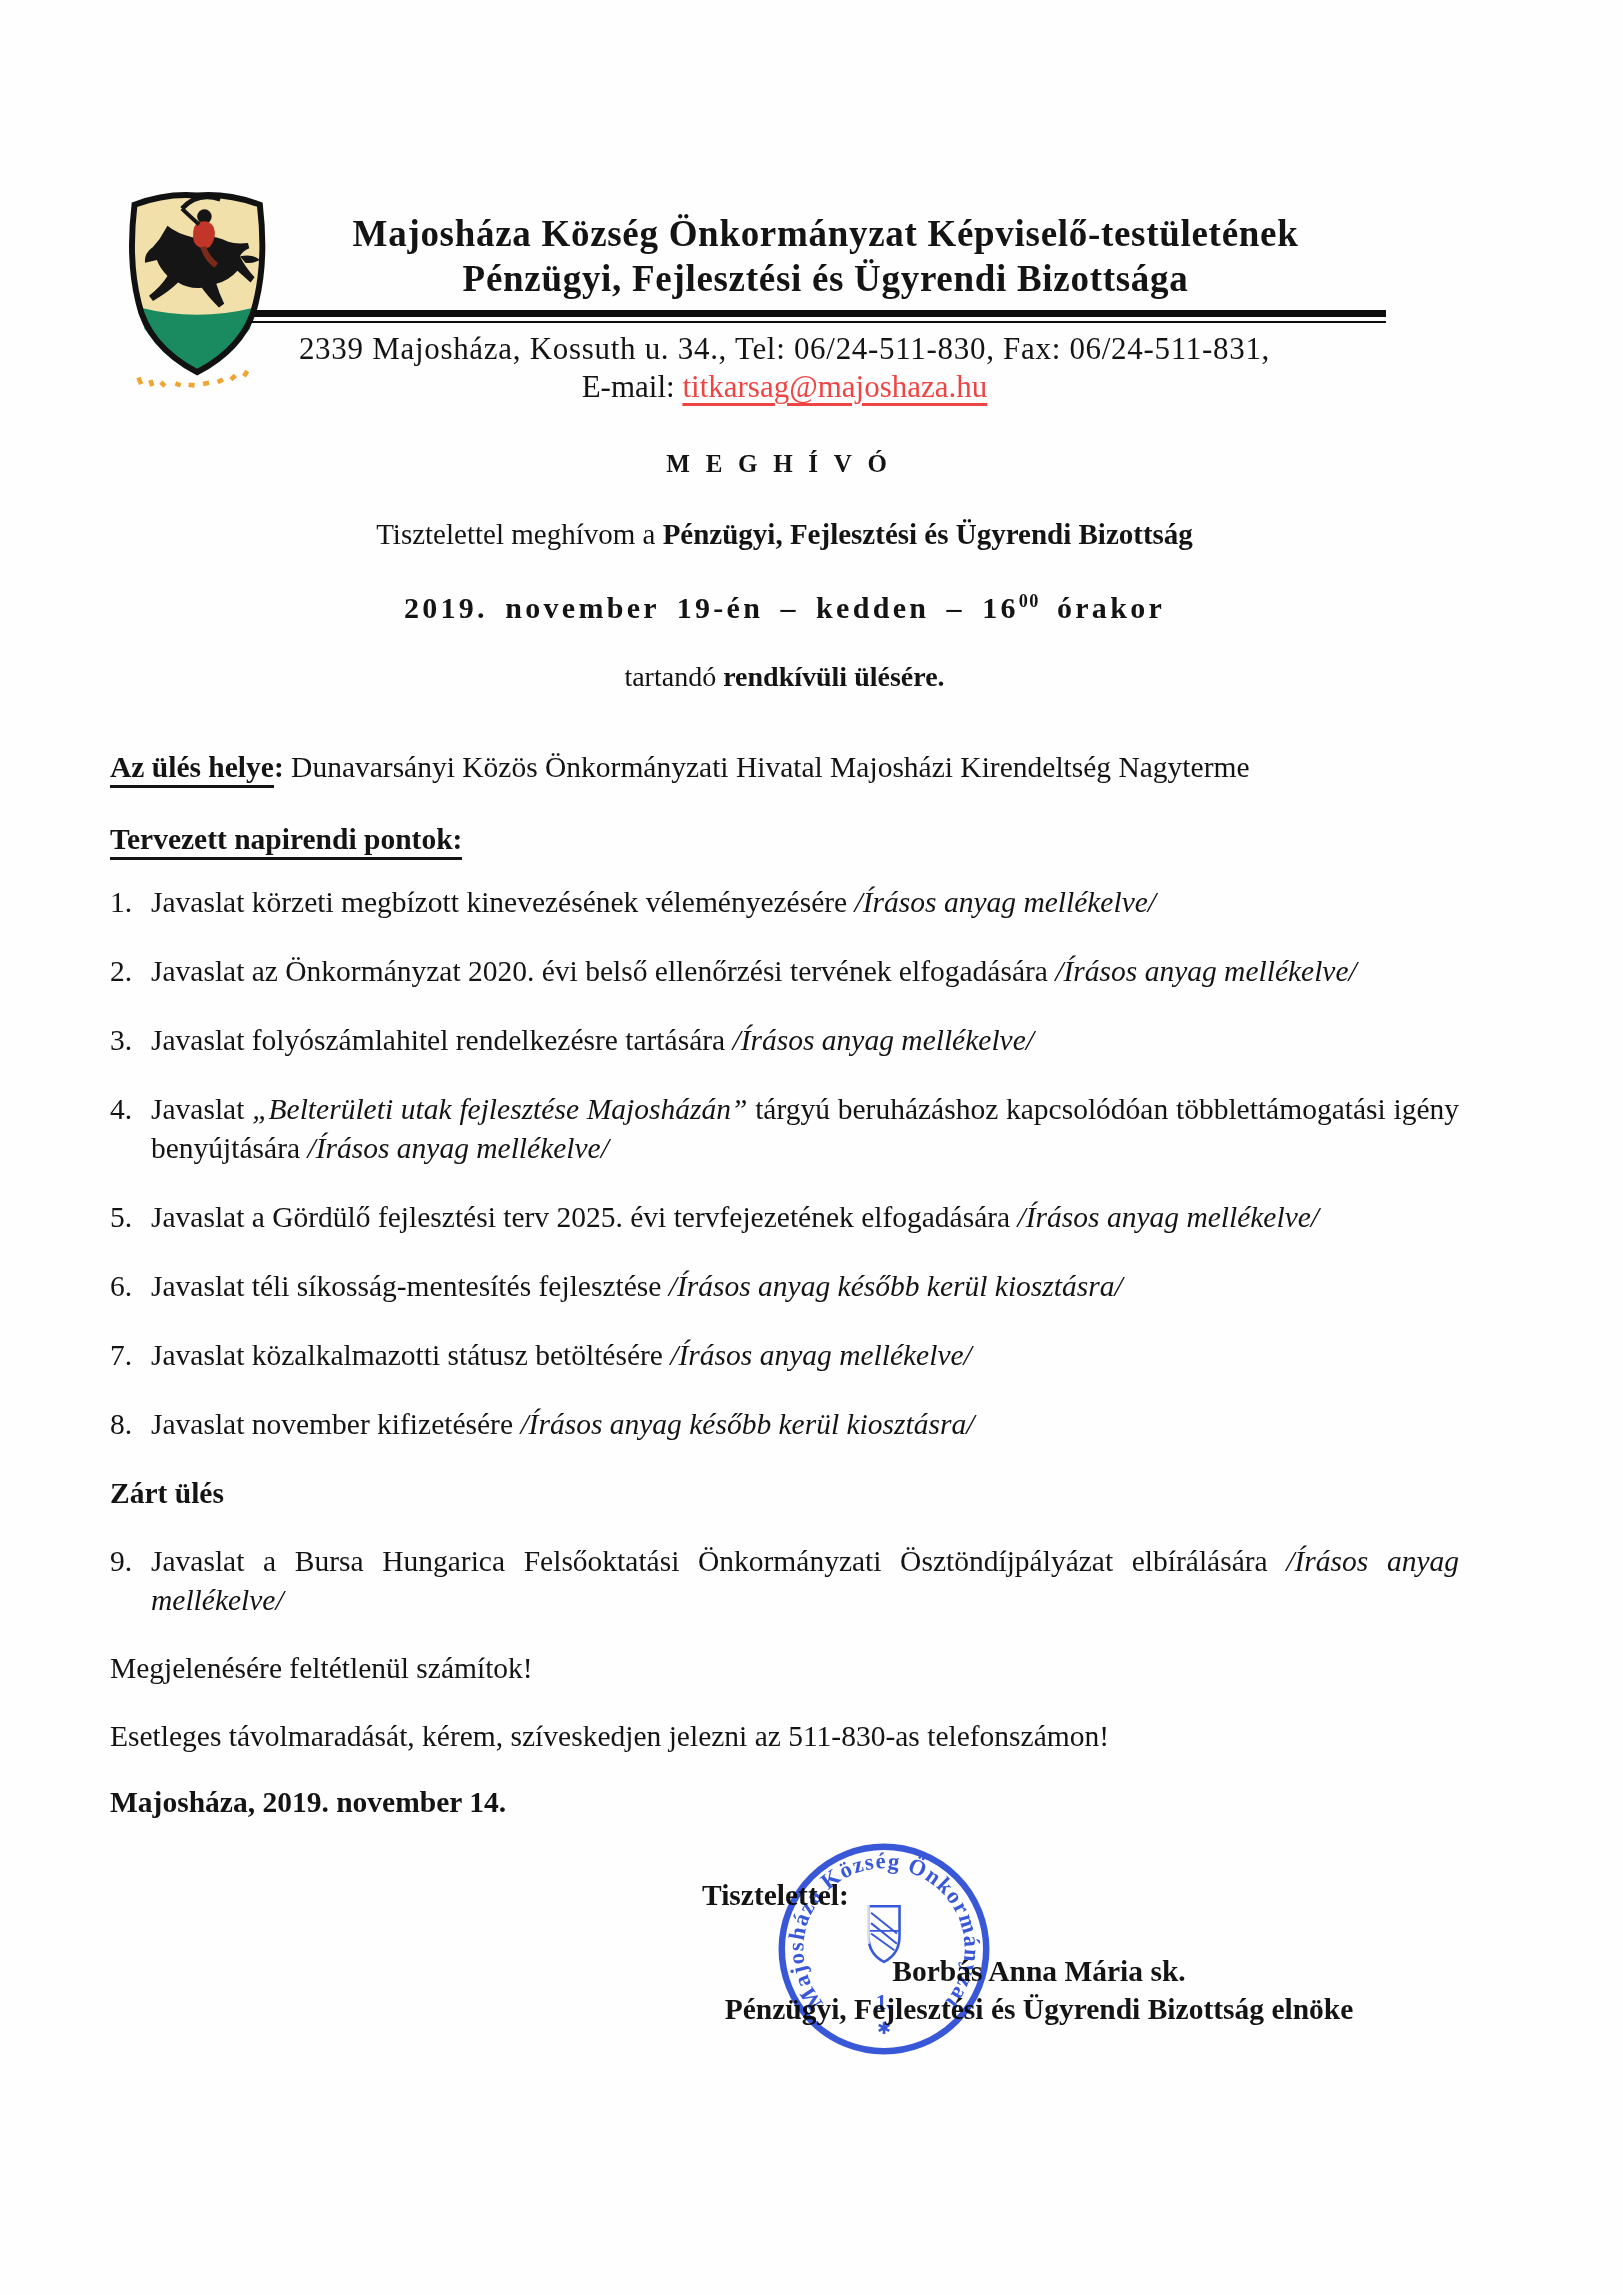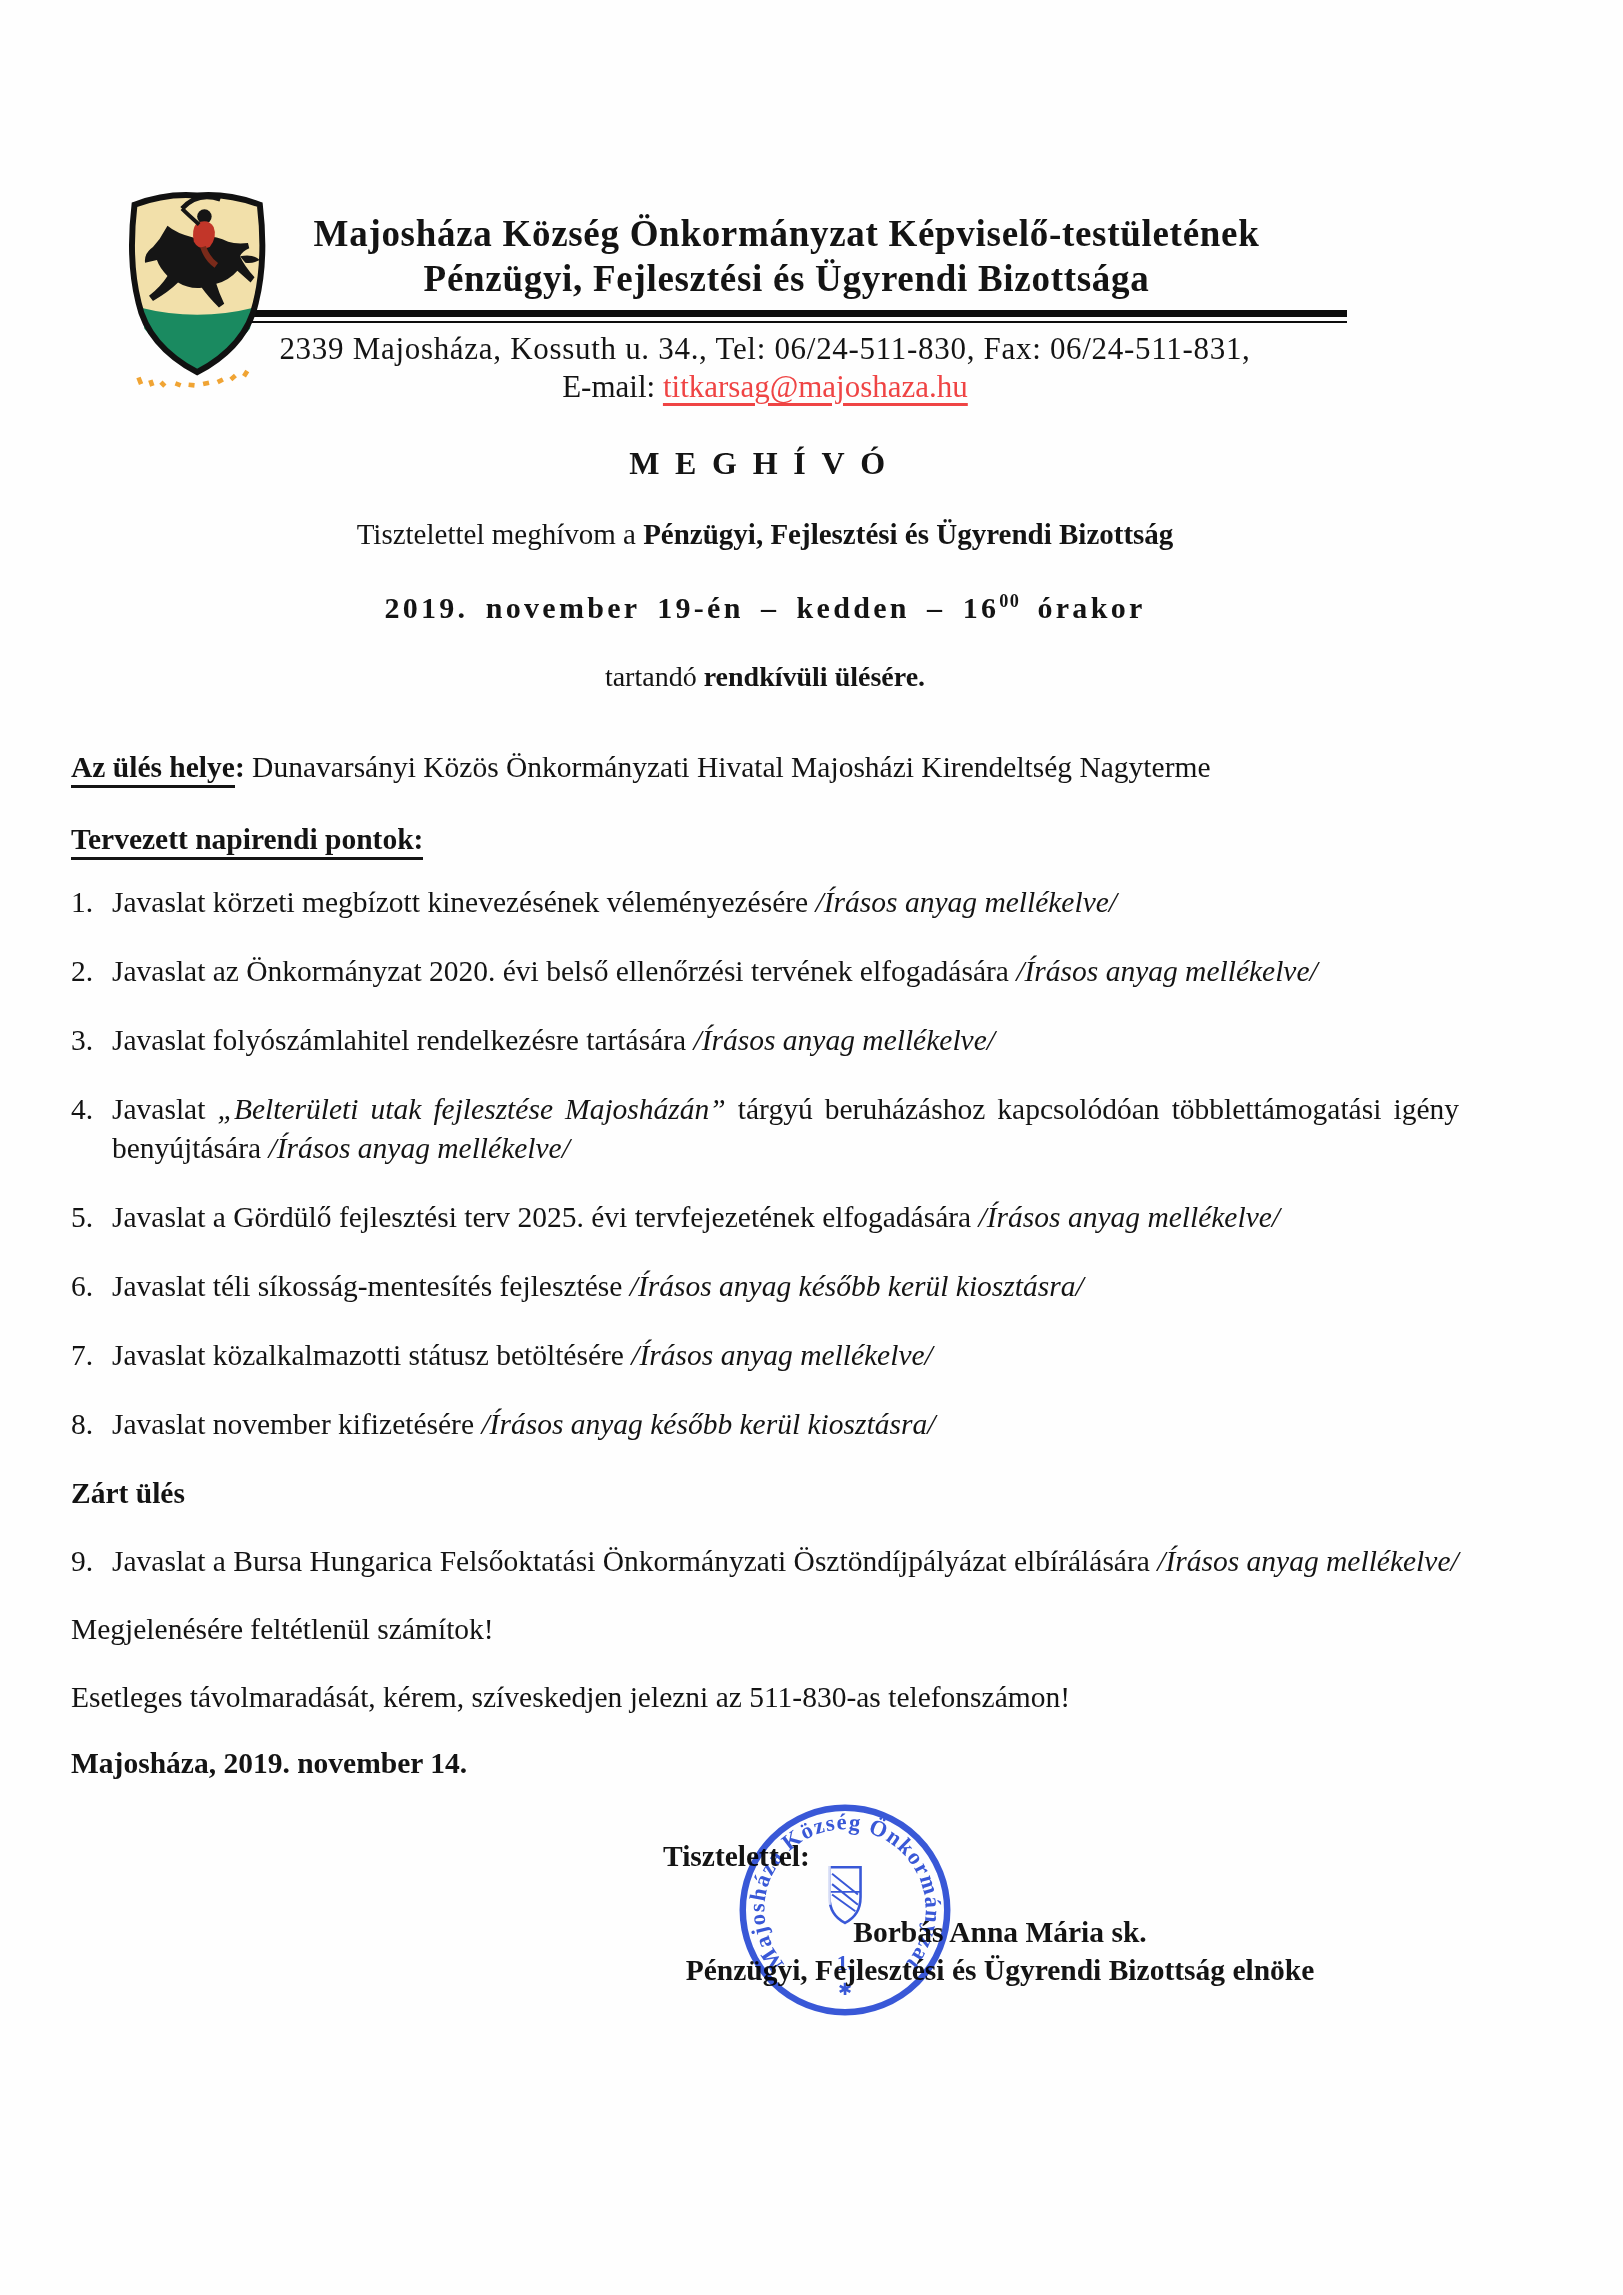--- a/index.html
+++ b/index.html
@@ -1,35 +1,35 @@
 <!DOCTYPE html>
 <html style="font-size:10.5px"><head>
 <meta charset="utf-8">
 <style>
   * { margin:0; padding:0; box-sizing:border-box; }
   html,body { background:#ffffff; }
   .page {
     position:relative; width:1623px; height:2295px; overflow:hidden;
     background:#fefefe; color:#141414;
     font-family:"Liberation Serif","DejaVu Serif",serif;
-    padding:211px 164px 0 71px;
+    padding:211px 164px 0 110px;
   }
   
   .coa { position:absolute; left:120px; top:181px; width:155px; height:207px; }
   .lh-text { margin-left:124px; width:1183px; text-align:center;
              font-weight:bold; font-size:37px; line-height:45px; letter-spacing:0.7px; }
   .rule { margin-left:103px; width:1173px; margin-top:9.2px; }
   .rule-thick { height:7.2px; background:#0d0d0d; }
   .rule-thin  { height:2.6px;  background:#0d0d0d; margin-top:3.3px; }
   .addr { margin-top:6.5px; text-align:center; font-size:31px; line-height:38px; letter-spacing:0.7px; }
   .email-row { text-align:center; font-size:31px; line-height:38px; }
   .email-link { color:#ef4444; text-decoration:underline; text-decoration-thickness:2.6px; text-underline-offset:5.9px; }
   
   .doc-title { margin-top:38px; text-align:center; font-weight:bold;
-               font-size:32px; line-height:39px; letter-spacing:15.7px; }
+               font-size:25px; line-height:39px; letter-spacing:15.7px; }
   .center { text-align:center; }
   .intro { margin-top:33px; font-size:29px; line-height:37px; }
   .date-line { margin-top:34px; font-weight:bold; font-size:30px; line-height:41px;
                letter-spacing:3.3px; word-spacing:6.5px; }
   .date-line sup { font-size:18.3px; line-height:0; vertical-align:super; letter-spacing:1.3px; }
   .held { margin-top:30px; font-size:28px; line-height:37px; }
   
   .venue { margin-top:53px; font-size:29.5px; line-height:38px; }
   .u { border-bottom:3.9px solid #141414; padding-bottom:2px; }
   .agenda-head { margin-top:34px; font-size:29.5px; line-height:38px; font-weight:bold; }

